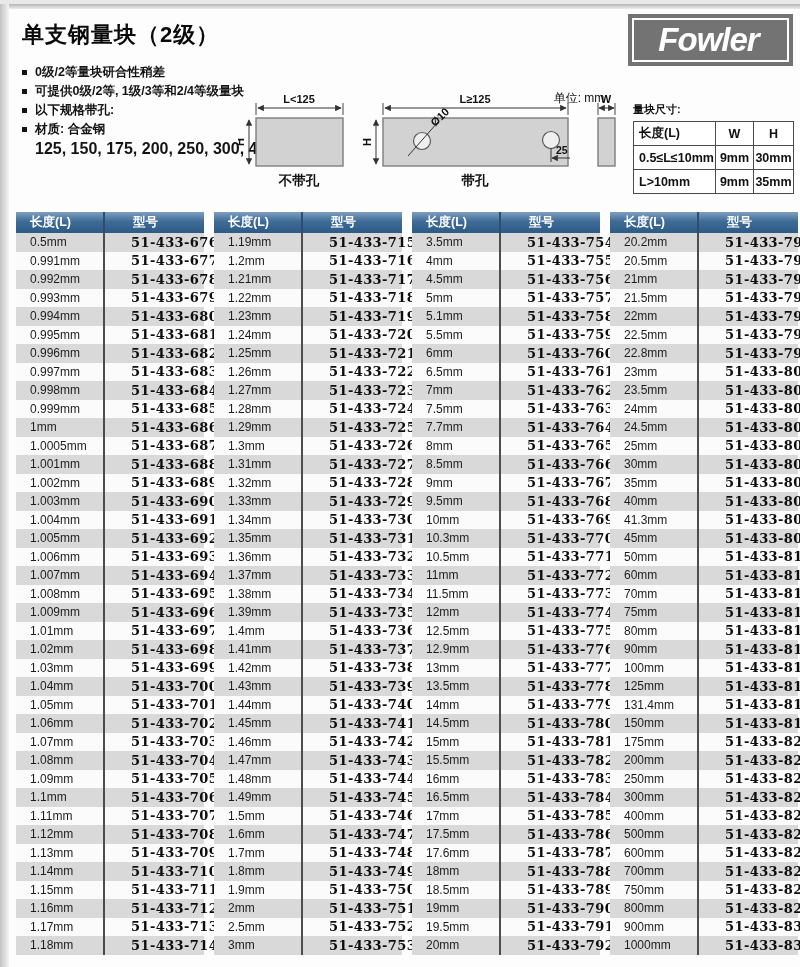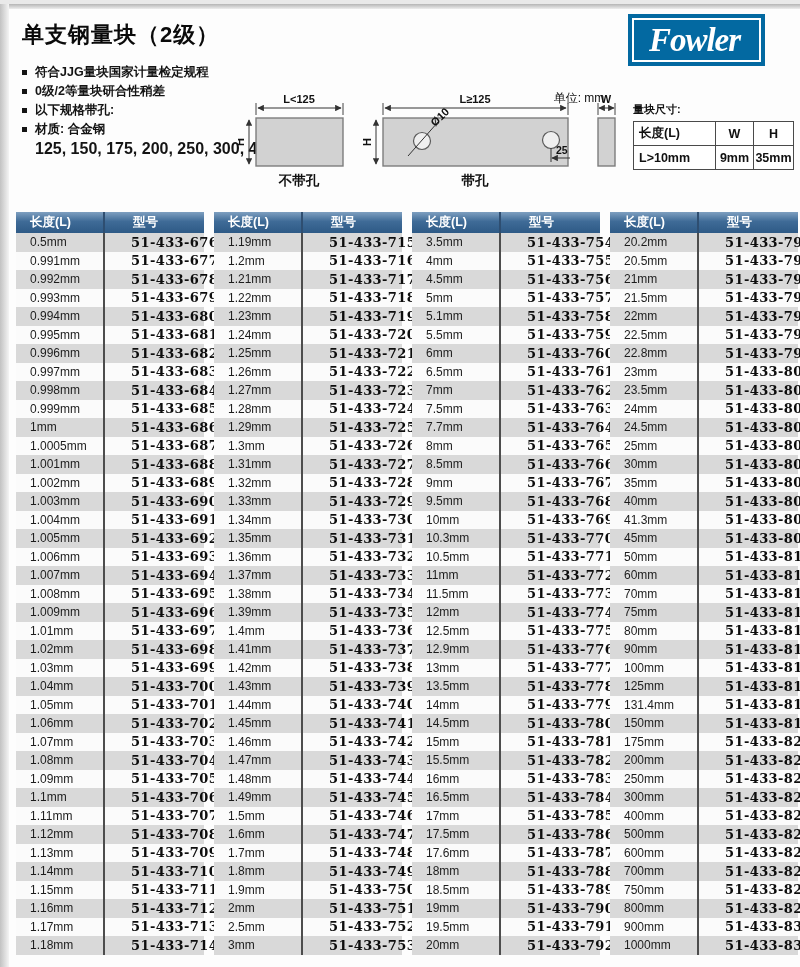--- a/index.html
+++ b/index.html
@@ -9,22 +9,22 @@
         background:linear-gradient(180deg,#b5b5b5,#ededed);}
   .edge-left{position:absolute;left:0;top:0;width:9px;height:100%;
         background:linear-gradient(90deg,#c2c2c2,#f4f4f4);}
   .page-title{position:absolute;left:22px;top:16px;font-size:22px;font-weight:bold;color:#0a0a0a;letter-spacing:1px;}
   
   .features{position:absolute;left:22px;top:60px;width:360px;}
   .feat-row{display:flex;align-items:flex-start;height:19px;font-size:12.5px;font-weight:bold;color:#141414;}
   .sq{width:5px;height:5px;background:#141414;margin:6px 8px 0 0;flex:none;}
   .feat-cont{height:18px;font-size:16px;font-weight:bold;color:#141414;padding-left:13px;}
   
-  .logo{position:absolute;left:628px;top:10px;width:137px;height:52px;background:#0369a1;
-        display:flex;align-items:center;justify-content:center;font-family:Liberation Serif, serif;}
+  .logo{position:absolute;left:628px;top:10px;width:165px;height:52px;background:#737373;
+        display:flex;align-items:center;justify-content:center;}
   .logo-inner{position:absolute;inset:4px;border:2px solid #ffffff;}
   .logo-text{position:relative;color:#ffffff;font-style:italic;font-weight:bold;font-size:33px;
         letter-spacing:-1px;padding-right:4px;}
   
   .unit-label{position:absolute;left:520px;top:86px;width:118px;text-align:center;
         font-size:12px;font-weight:normal;color:#111;}
   
   .size-block{position:absolute;left:633px;top:98px;width:162px;}
   .size-title{font-size:11px;font-weight:bold;color:#111;margin-bottom:4px;}
   .size-table{border-collapse:collapse;width:160px;table-layout:fixed;background:#fff;}
@@ -58,25 +58,25 @@
   <div class="page-title">单支钢量块（2级）</div>
 
   <div class="logo">
     <div class="logo-inner"></div>
     <div class="logo-text">Fowler</div>
   </div>
 
   <div class="features">
     <div class="feat-row">
         <span class="sq"></span>
-        <span>符合JJG量块国家计量检定规程</span>
+        <span>0级/2等量块研合性稍差</span>
       </div>
     <div class="feat-row">
         <span class="sq"></span>
-        <span>0级/2等量块研合性稍差</span>
+        <span>可提供0级/2等, 1级/3等和2/4等级量块</span>
       </div>
     <div class="feat-row">
         <span class="sq"></span>
         <span>以下规格带孔:</span>
       </div>
     <div class="feat-row">
         <span class="sq"></span>
         <span>材质: 合金钢</span>
       </div>
     <div class="feat-cont">125, 150, 175, 200, 250, 300, 400,</div>
@@ -133,20 +133,25 @@
         </colgroup>
       <thead>
         <tr>
           <th>长度(L)</th>
           <th class="c">W</th>
           <th class="c">H</th>
         </tr>
       </thead>
       <tbody id="size-rows">
           <tr>
+            <td>0.5≤L≤10mm</td>
+            <td class="c">9mm</td>
+            <td class="c">30mm</td>
+          </tr>
+          <tr>
             <td>L&gt;10mm</td>
             <td class="c">9mm</td>
             <td class="c">35mm</td>
           </tr>
         </tbody>
     </table>
   </div>
 
   <div class="spec-tables">
     <table class="spec">

